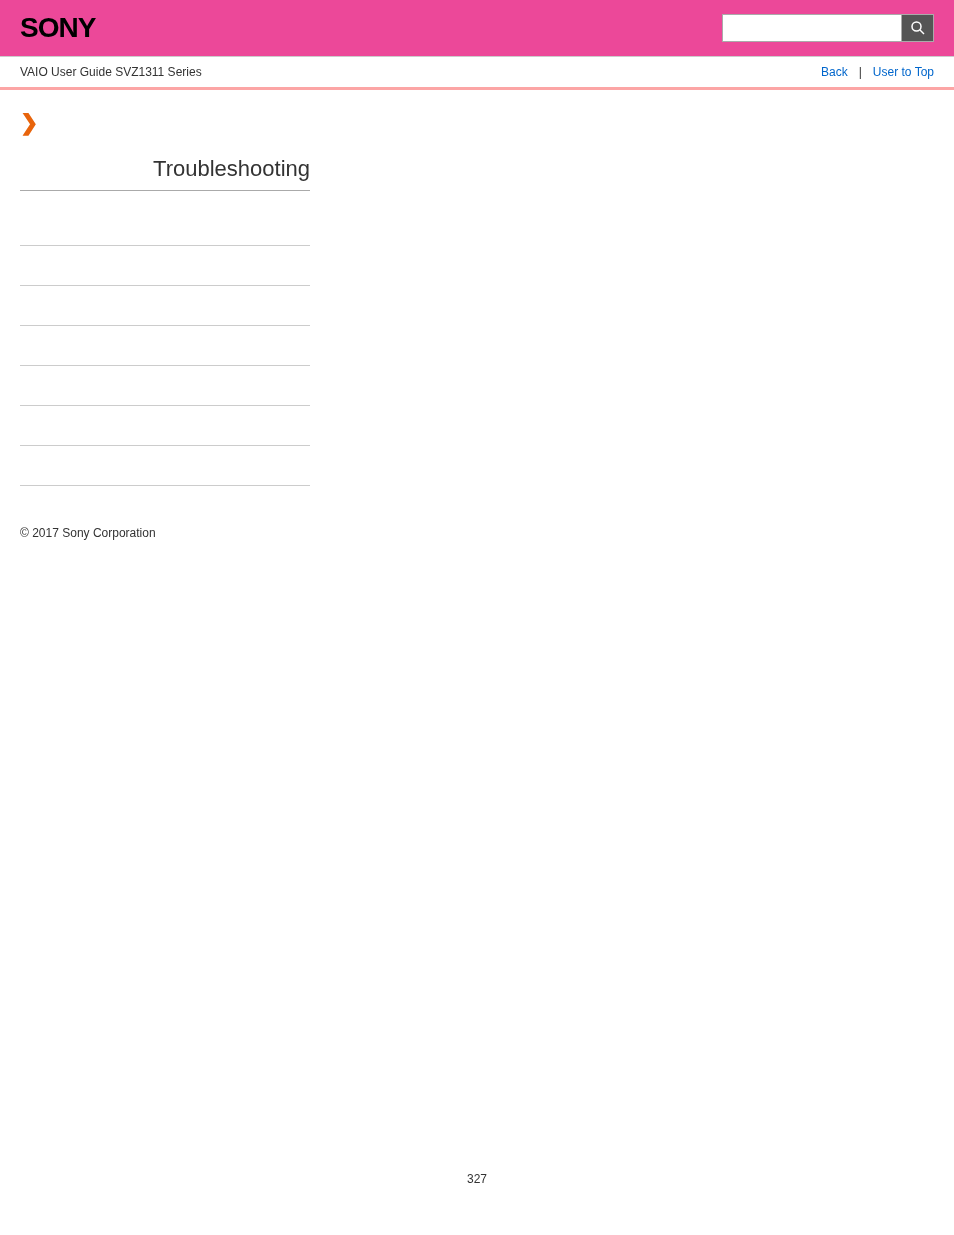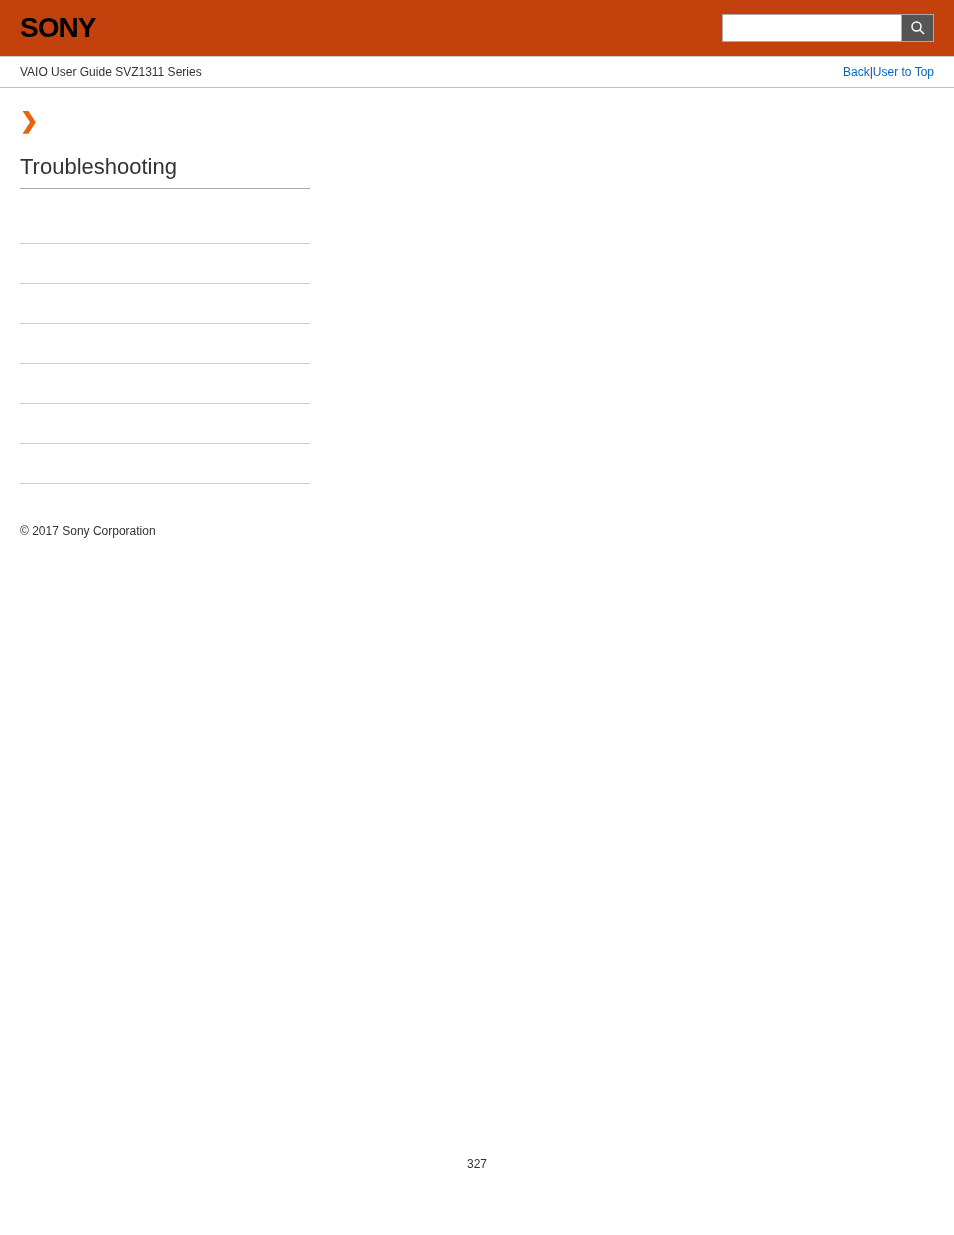--- a/index.html
+++ b/index.html
@@ -12,21 +12,21 @@
       font-family: Arial, Helvetica, sans-serif;
       font-size: 13px;
       color: #333;
       background: #fff;
       width: 954px;
       min-height: 1235px;
     }
 
     
     .header {
-      background: #c2410c;
+      background: #ec4899;
       padding: 12px 20px;
       display: flex;
       align-items: center;
       justify-content: space-between;
       border-bottom: 1px solid #ccc;
     }
 
     .sony-logo {
       font-size: 28px;
       font-weight: 900;
@@ -62,31 +62,31 @@
       color: #fff;
       font-size: 15px;
     }
 
     
     .nav-bar {
       padding: 8px 20px;
       display: flex;
       justify-content: space-between;
       align-items: center;
-      border-bottom: 1px solid #fca5a5;
+      border-bottom: 3px solid #fca5a5;
       font-size: 12px;
     }
 
     .nav-guide-title {
       color: #333;
     }
 
     .nav-links {
       display: flex;
-      gap: 0;
+      gap: 11px;
       align-items: center;
     }
 
     .nav-link {
       color: #0066cc;
       text-decoration: none;
       cursor: pointer;
     }
 
     .nav-separator {
@@ -114,20 +114,21 @@
       display: block;
     }
 
     .section-title {
       font-size: 22px;
       font-weight: normal;
       color: #333;
       border-bottom: 1px solid #aaa;
       padding-bottom: 8px;
       margin-bottom: 15px;
+      text-align: right;
     }
 
     .sidebar-links {
       list-style: none;
     }
 
     .sidebar-link-item {
       border-bottom: 1px solid #ccc;
       padding: 12px 0;
     }
@@ -171,21 +172,21 @@
       font-size: 12px;
       color: #333;
     }
 
     .page-number {
       text-align: center;
       font-size: 12px;
       color: #333;
       padding: 20px 0;
       position: absolute;
-      bottom: 44px;
+      bottom: 29px;
       left: 0;
       right: 0;
     }
 
     .page-wrapper {
       position: relative;
       min-height: 1235px;
     }
   </style>
 </head>

